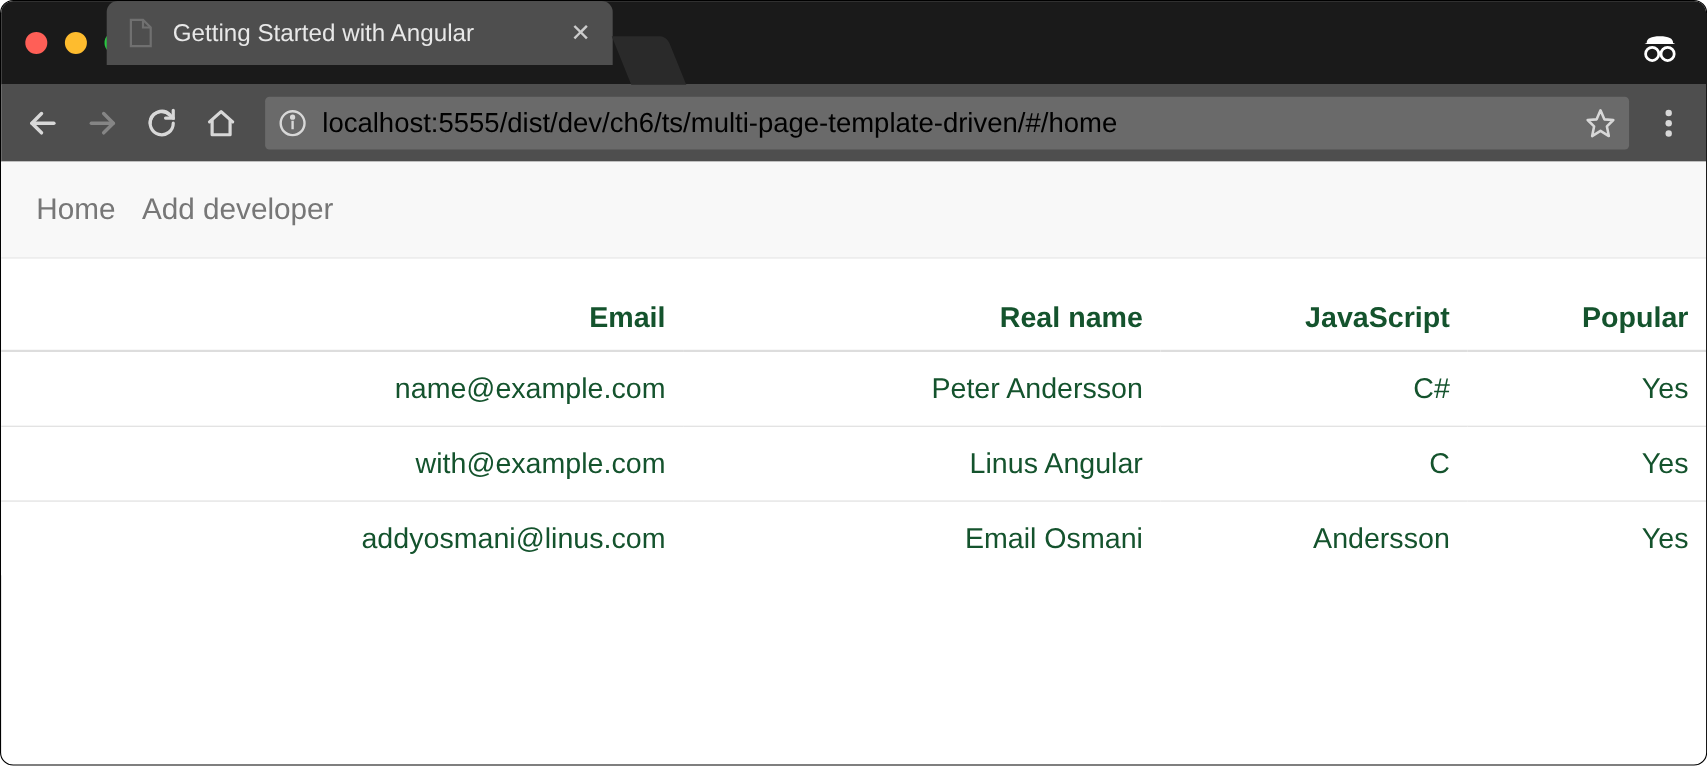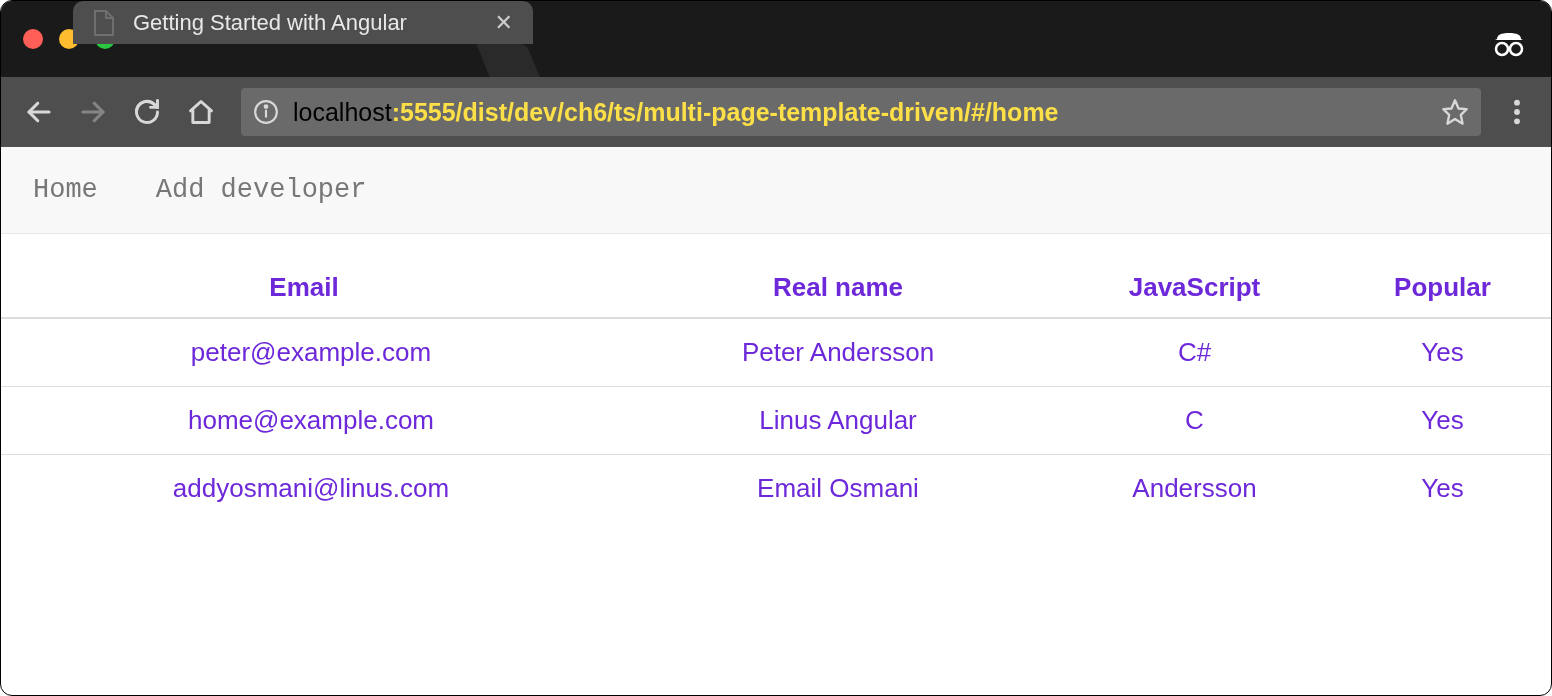--- a/index.html
+++ b/index.html
@@ -28,25 +28,24 @@
     }
     .traffic-light {
       width: 20px;
       height: 20px;
       border-radius: 50%;
     }
     .tl-red { background: #ff5f57; }
     .tl-yellow { background: #febc2e; }
     .tl-green { background: #28c840; }
     .tab-strip {
-      margin-left: 72px;
+      margin-left: 96px;
       display: flex;
       align-items: flex-start;
       height: 100%;
-      flex-direction: column;
     }
     .tab {
       background: #4e4e4e;
       color: #e8e8e8;
       height: 58px;
       display: flex;
       align-items: center;
       padding: 0 20px 0 18px;
       font-size: 22px;
       border-top-left-radius: 10px;
@@ -117,60 +116,59 @@
       padding: 0 12px;
       margin: 0 10px;
       color: #e8e8e8;
       font-size: 25px;
     }
     .omnibox .info-icon {
       margin-right: 14px;
       flex-shrink: 0;
     }
     .url-host { color: #000000; }
-    .url-path { color: #fde047; font-weight: bold; }
+    .url-path { color: #000000; }
     .star-icon {
       margin-left: auto;
       color: #d8d8d8;
     }
     .menu-btn {
       width: 40px;
       height: 48px;
       display: flex;
       align-items: center;
       justify-content: center;
       color: #d8d8d8;
       cursor: pointer;
     }
     .content { background: #fff; }
     .navbar {
       background: #f8f8f8;
       border-bottom: 1px solid #e7e7e7;
       padding: 28px 32px;
       display: flex;
-      gap: 58px;
-      font-family: Liberation Mono, monospace;
+      gap: 24px;
     }
     .nav-link {
       color: #777;
       font-size: 27px;
       text-decoration: none;
       cursor: pointer;
     }
     .table {
       width: 100%;
       border-collapse: collapse;
       margin-top: 38px;
     }
     .table th, .table td {
-      text-align: center;
+      text-align: right;
       padding: 18px 16px;
       font-size: 26px;
       border-top: 1px solid #ddd;
-      color: #6d28d9;
+      color: #14532d;
     }
     .table th {
       border-top: none;
       border-bottom: 2px solid #ddd;
       font-weight: 700;
       padding-top: 0;
       padding-bottom: 14px;
     }
     .table th:first-child { padding-left: 2px; }
     .table td:first-child { padding-left: 16px; }
@@ -266,27 +264,27 @@
     <thead>
       <tr>
         <th class="col-email">Email</th>
         <th class="col-name">Real name</th>
         <th class="col-tech">JavaScript</th>
         <th class="col-popular">Popular</th>
       </tr>
     </thead>
     <tbody id="table-body">
         <tr>
-          <td>peter@example.com</td>
+          <td>name@example.com</td>
           <td>Peter Andersson</td>
           <td>C#</td>
           <td>Yes</td>
         </tr>
         <tr>
-          <td>home@example.com</td>
+          <td>with@example.com</td>
           <td>Linus Angular</td>
           <td>C</td>
           <td>Yes</td>
         </tr>
         <tr>
           <td>addyosmani@linus.com</td>
           <td>Email Osmani</td>
           <td>Andersson</td>
           <td>Yes</td>
         </tr>

